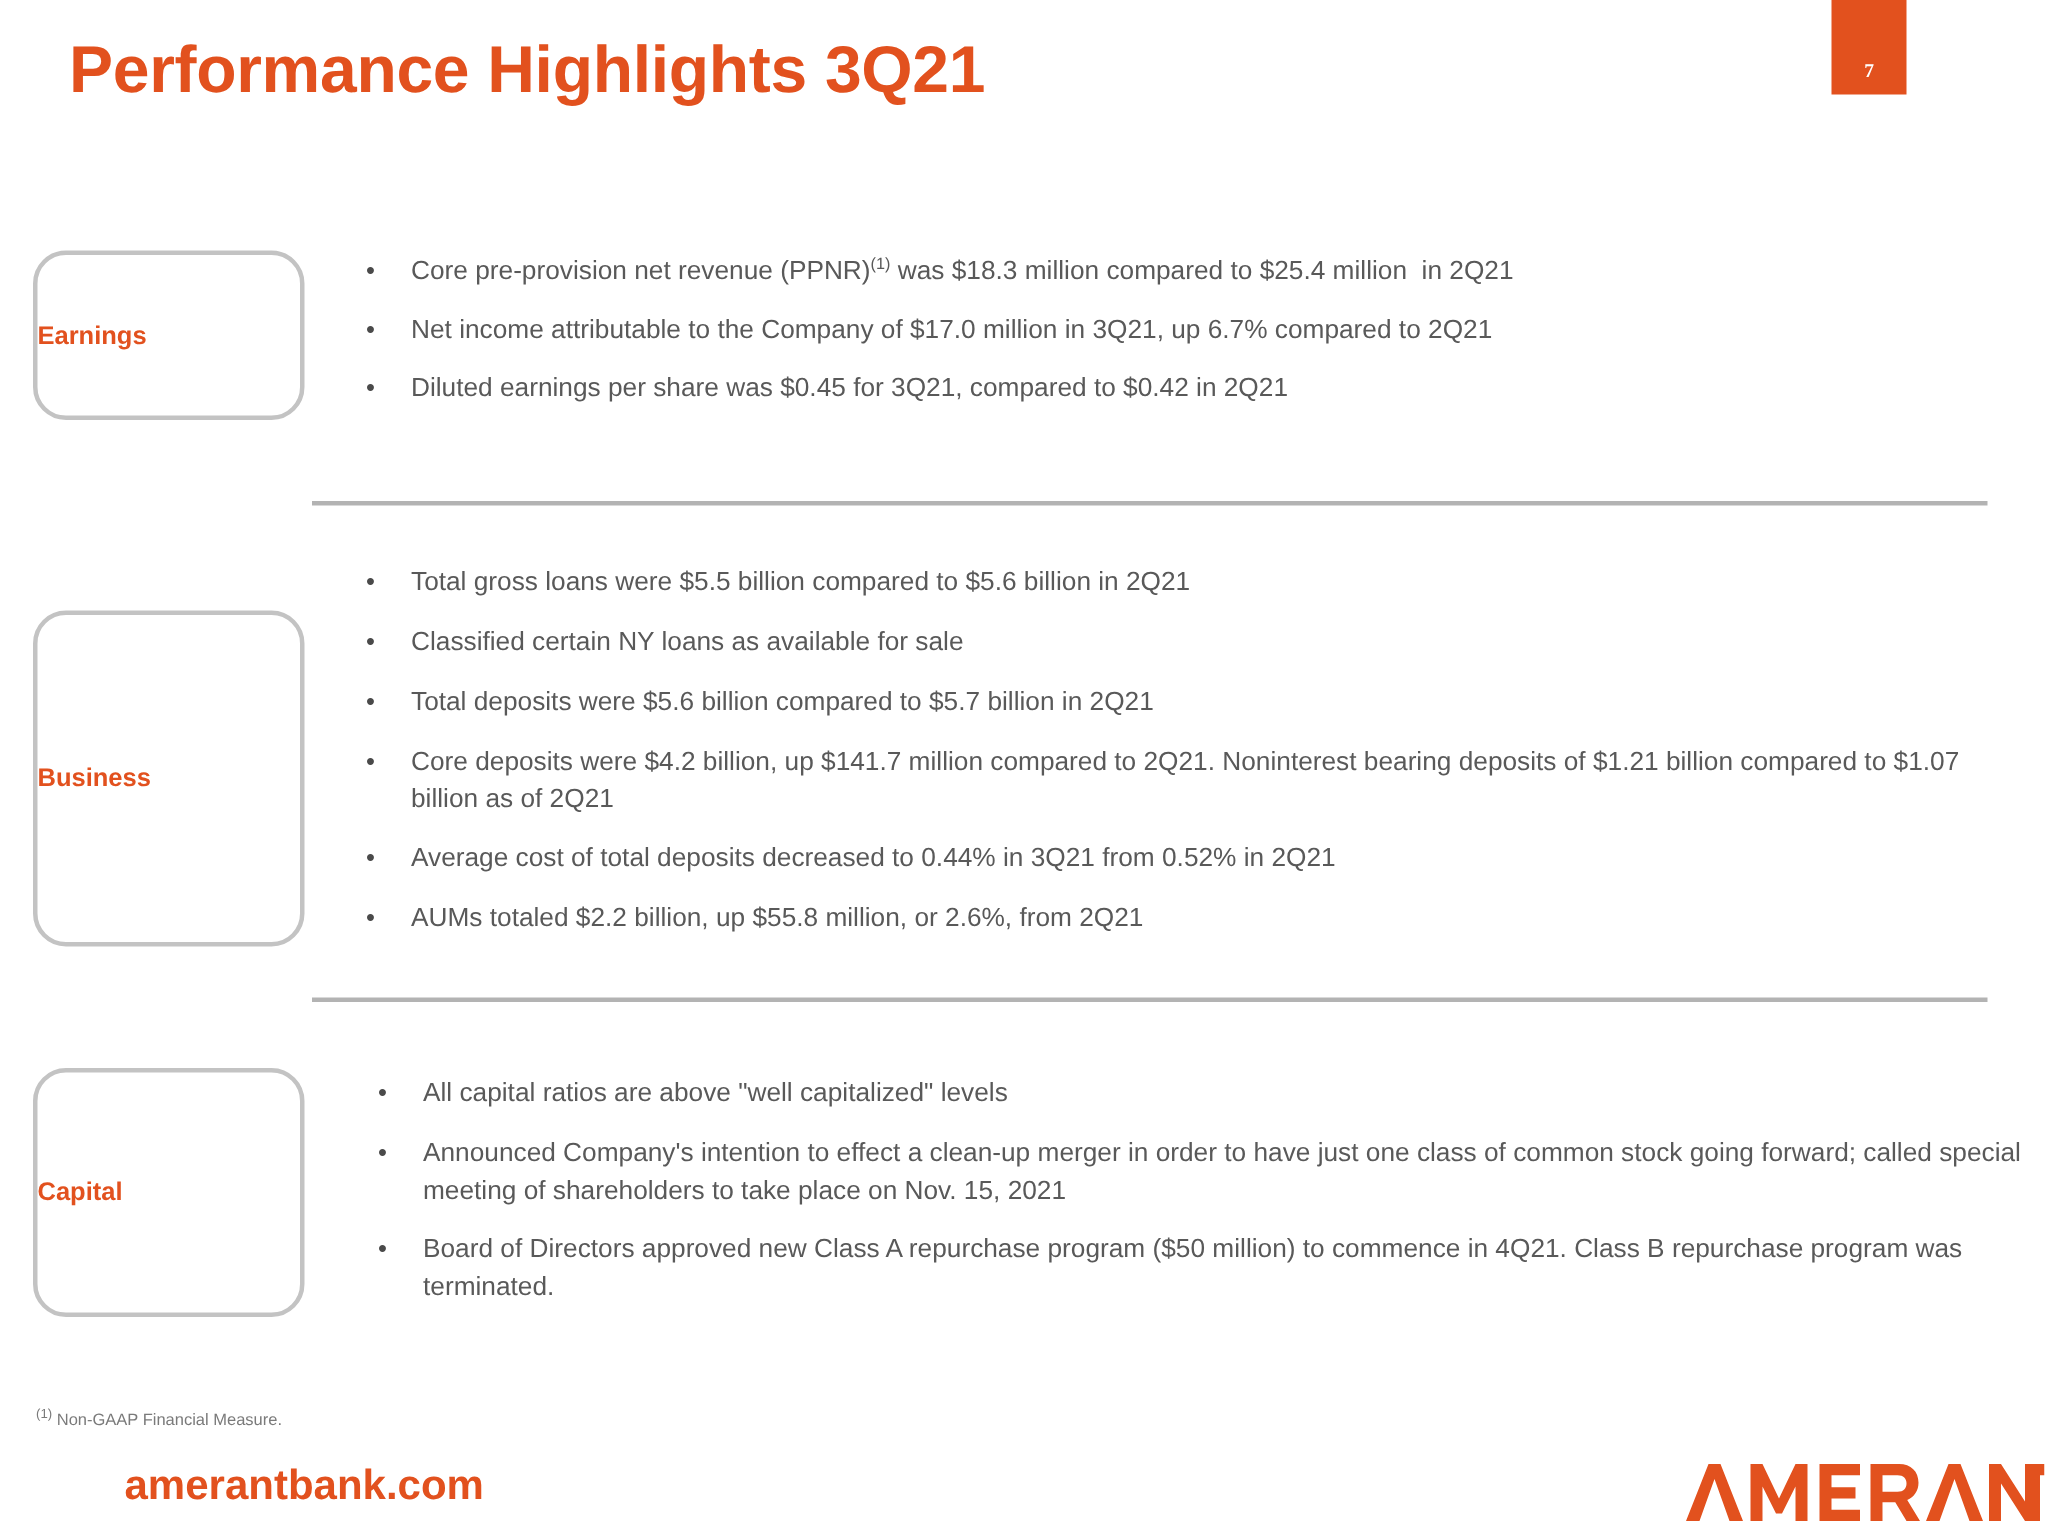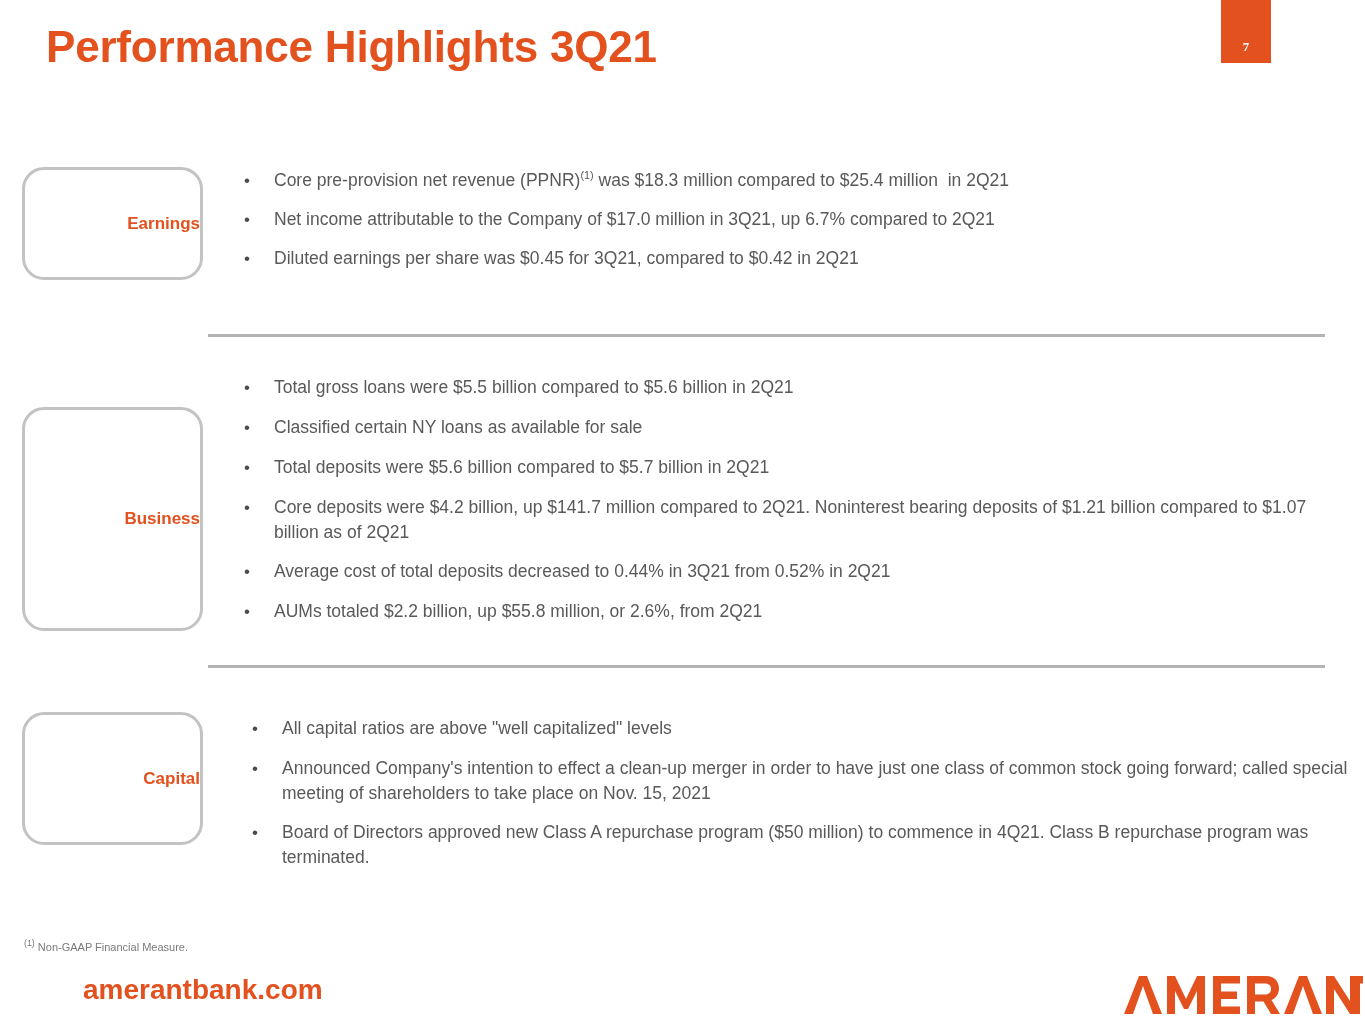--- a/index.html
+++ b/index.html
@@ -52,32 +52,31 @@
 
   
   .label-box {
     position: absolute;
     border: 3px solid #C3C3C3;
     border-radius: 22px;
     background: #ffffff;
     box-sizing: border-box;
     display: flex;
     align-items: center;
-    justify-content: flex-end;
-    padding-left: 40px;
+    justify-content: flex-start;
   }
   .label-box .label-text {
     color: #E2511E;
     font-weight: bold;
     font-size: 17px;
   }
 
   #box-earnings { left: 22px; top: 167px; width: 181px; height: 113px; }
   #box-business { left: 22px; top: 407px; width: 181px; height: 224px; }
-  #box-capital  { left: 22px; top: 712px; width: 181px; height: 133px; }
+  #box-capital  { left: 22px; top: 712px; width: 181px; height: 166px; }
 
   
   .divider {
     position: absolute;
     left: 208px;
     width: 1117px;
     height: 3px;
     background: #B3B3B3;
   }
   #divider-1 { top: 334px; }

